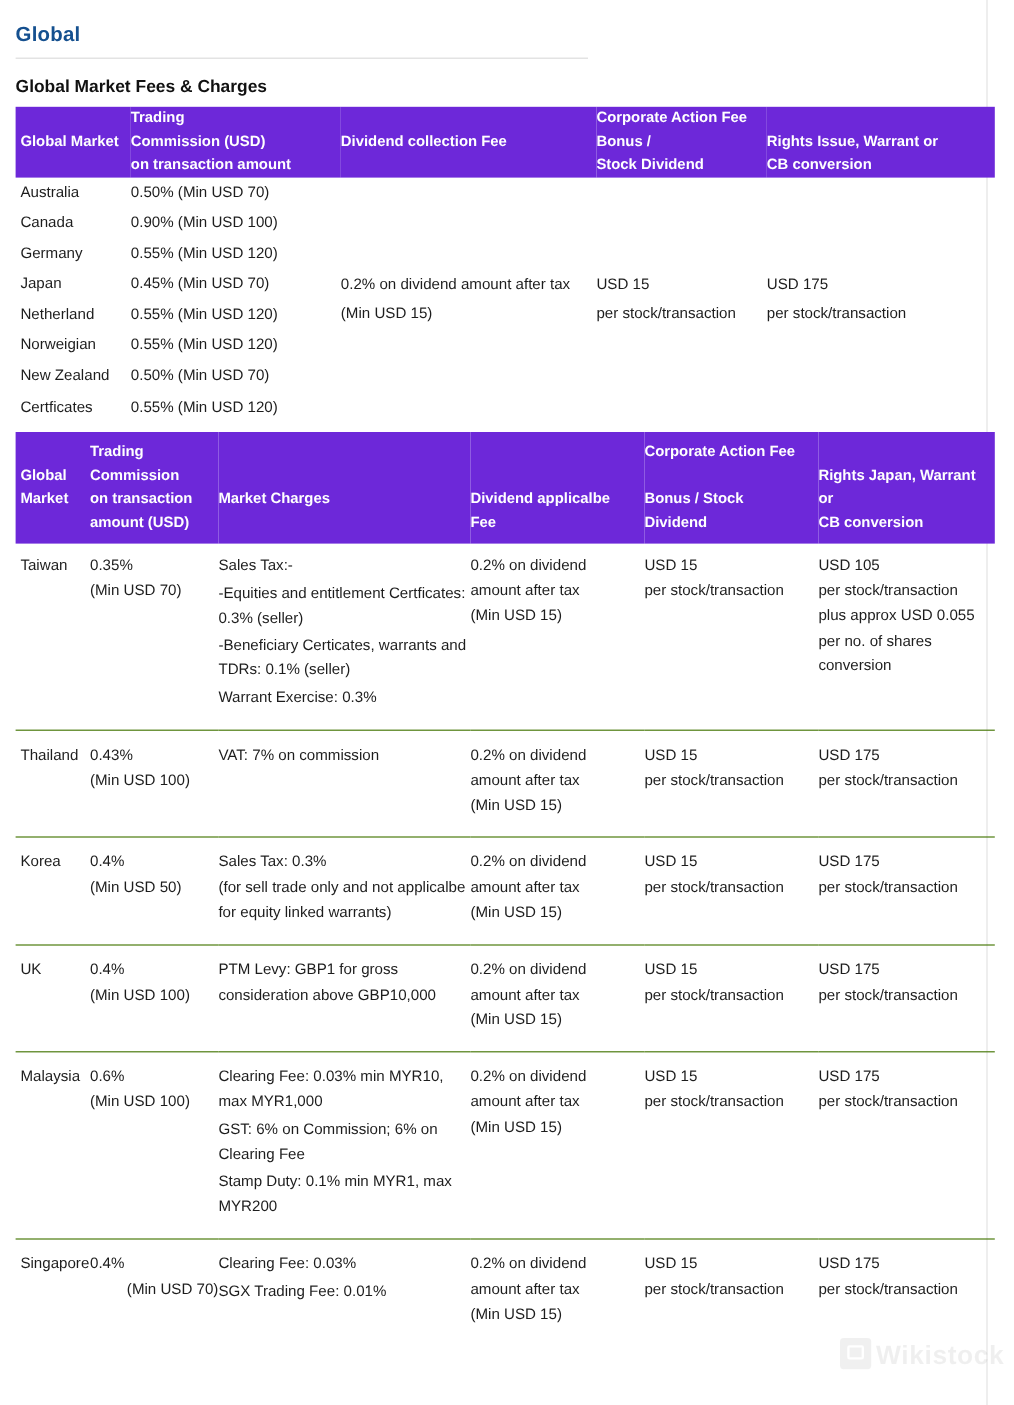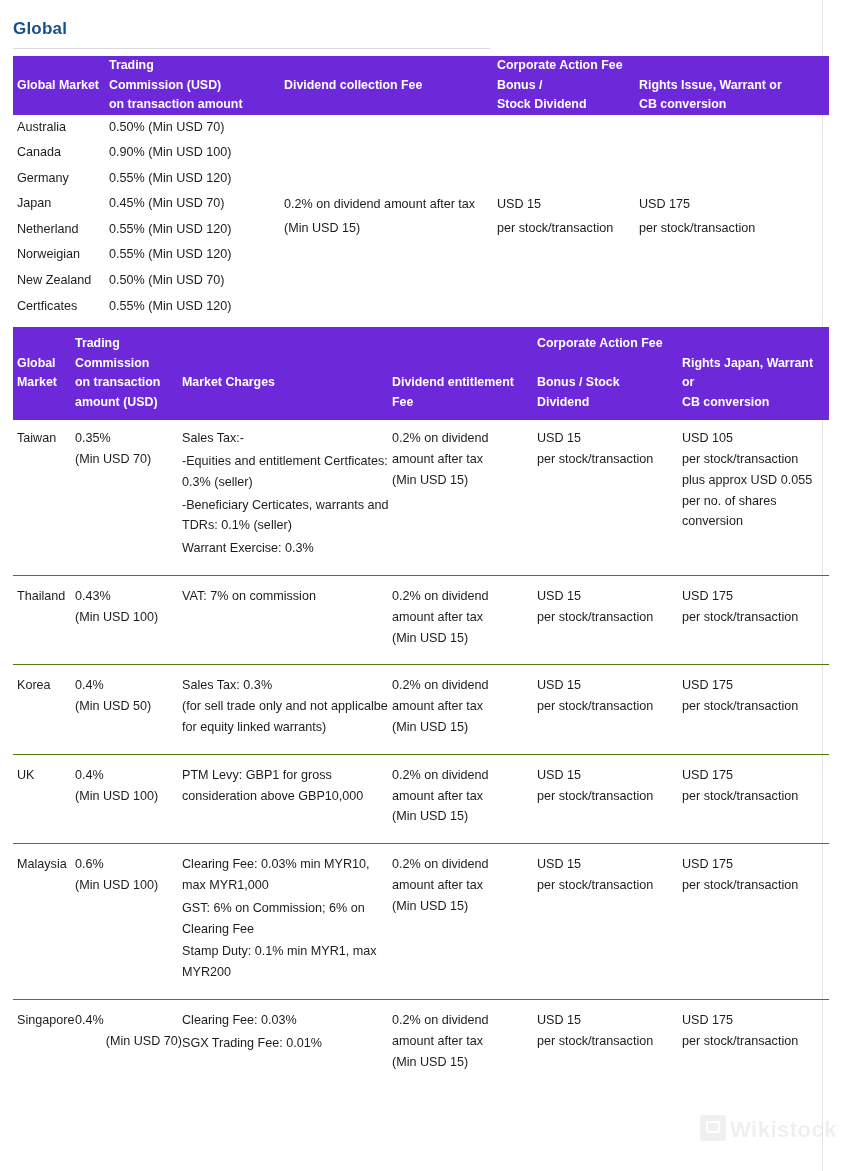--- a/index.html
+++ b/index.html
@@ -153,20 +153,21 @@
 <body>
 
 <div class="page">
 
   <div class="right-rule"></div>
 
   <div class="content">
 
     <div class="page-title">Global</div>
     <div class="title-rule"></div>
+    <div class="section-title">Global Market Fees &amp; Charges</div>
 
     <table class="fees t1">
       <colgroup>
         <col style="width:96px">
         <col style="width:175px">
         <col style="width:213px">
         <col style="width:142px">
         <col style="width:190px">
       </colgroup>
       <thead>
@@ -303,21 +304,21 @@
           </th>
           <th>
             <span class="hblank">&nbsp;</span>
             <span class="hblank">&nbsp;</span>
             <span class="hcell">Market Charges</span>
             <span class="hblank">&nbsp;</span>
           </th>
           <th>
             <span class="hblank">&nbsp;</span>
             <span class="hblank">&nbsp;</span>
-            <span class="hcell">Dividend entitlement</span>
+            <span class="hcell">Dividend applicalbe</span>
             <span class="hcell">Fee</span>
           </th>
           <th>
             <span class="hcell">Corporate Action Fee</span>
             <span class="hblank">&nbsp;</span>
             <span class="hcell">Bonus / Stock</span>
             <span class="hcell">Dividend</span>
           </th>
           <th>
             <span class="hblank">&nbsp;</span>

